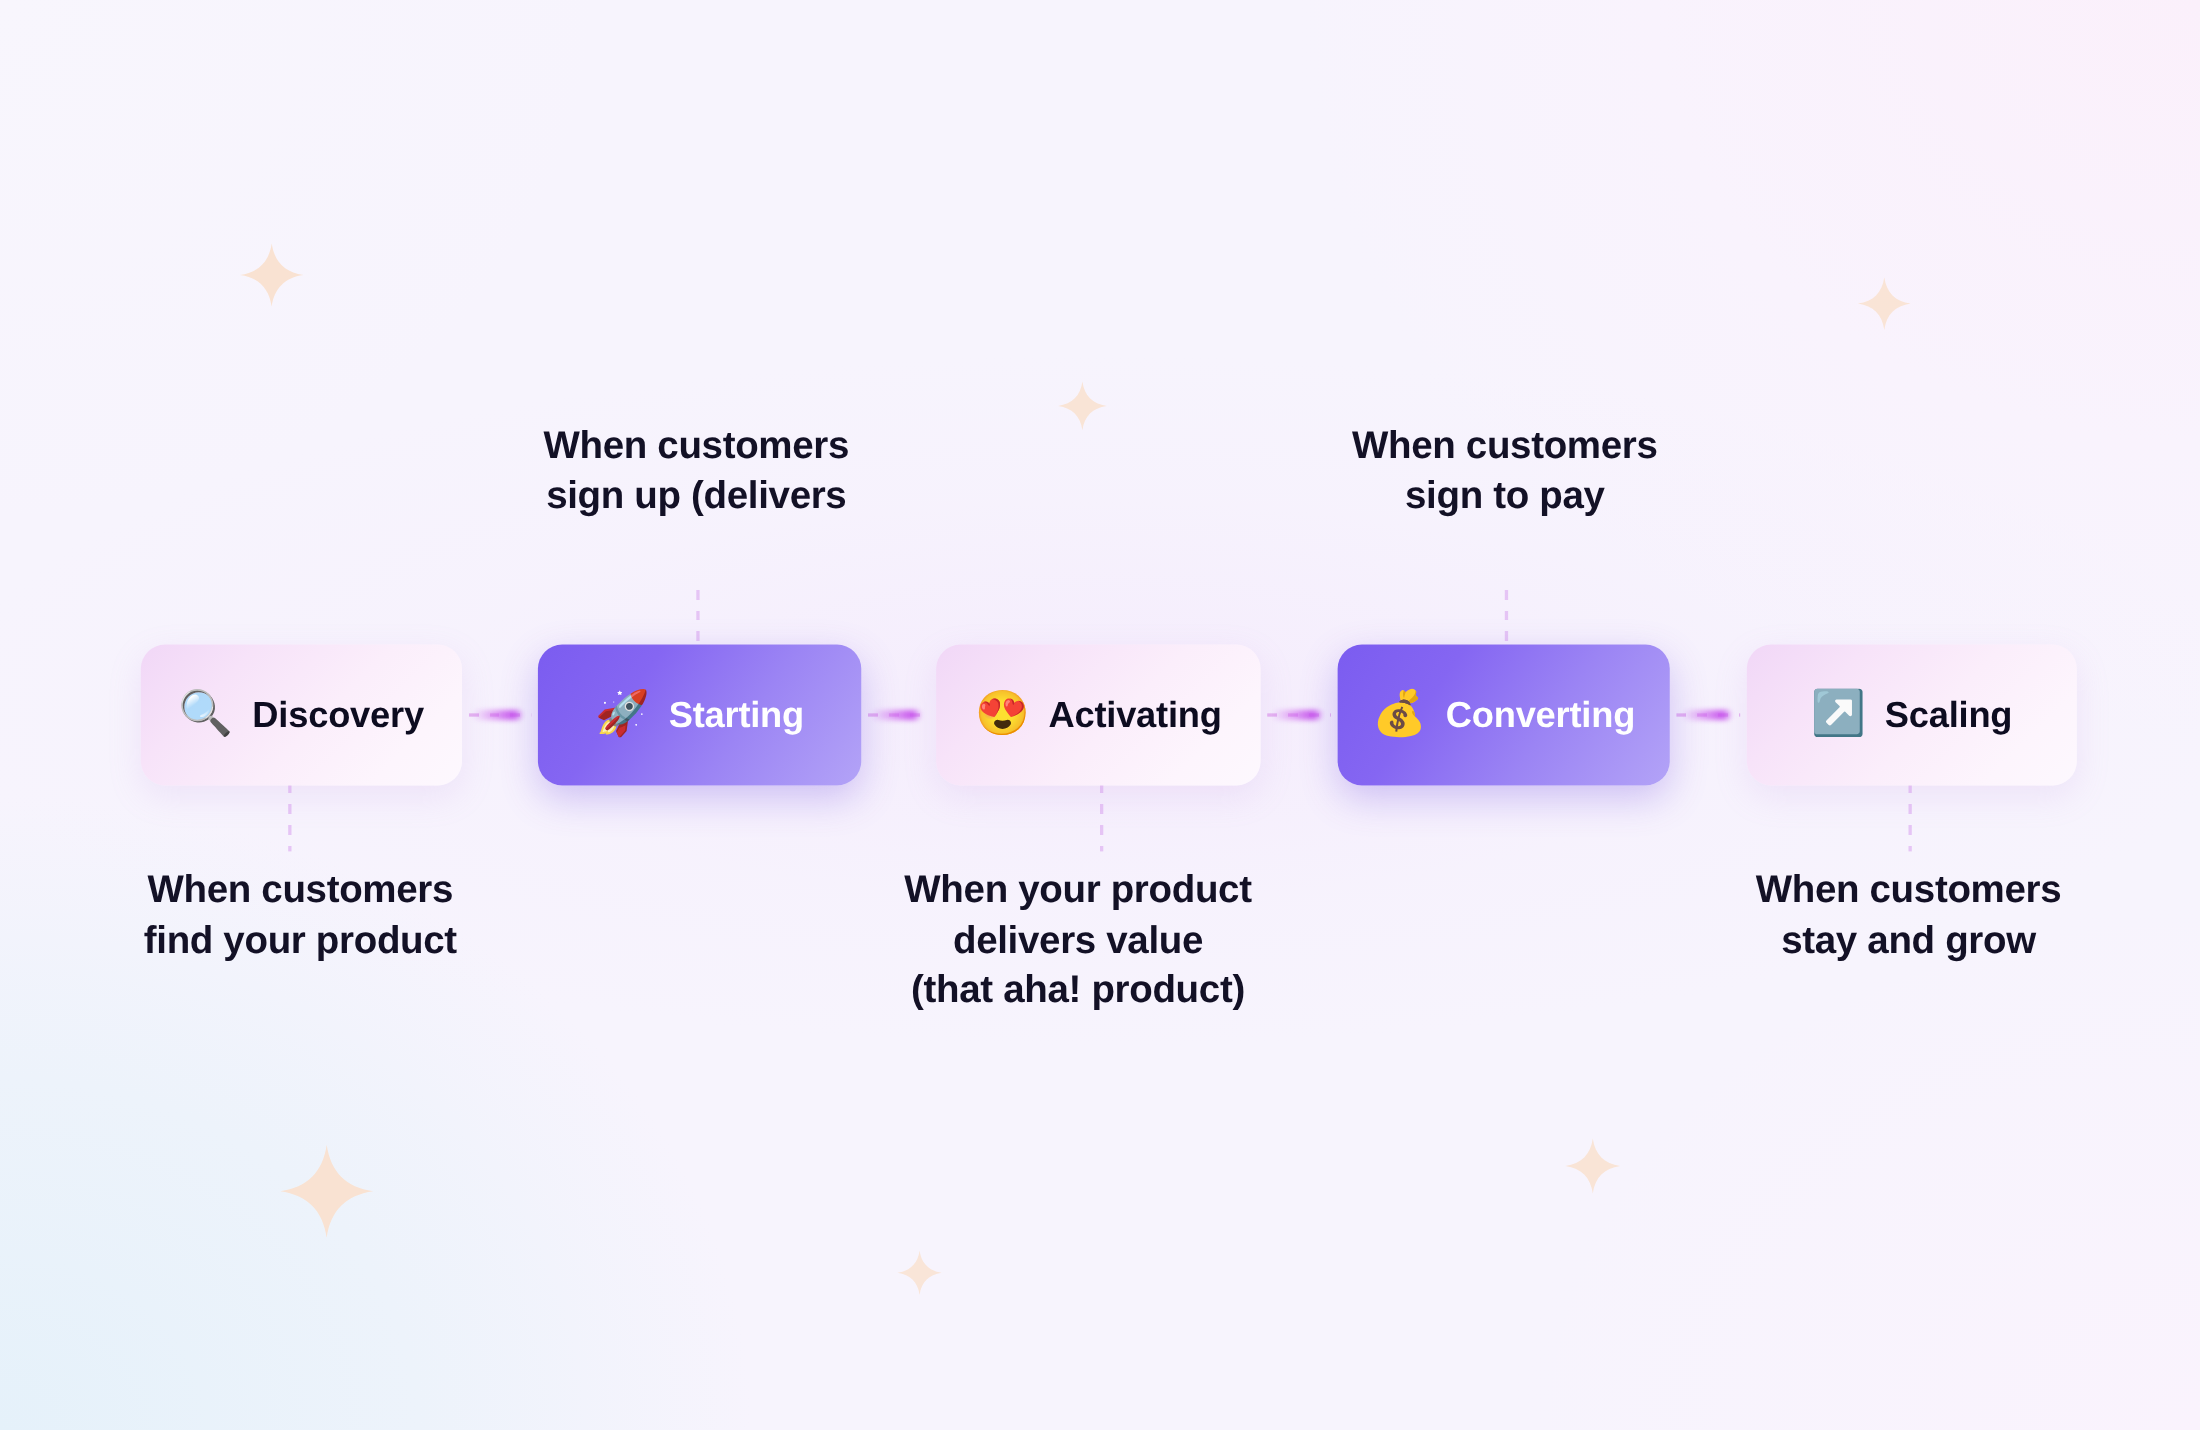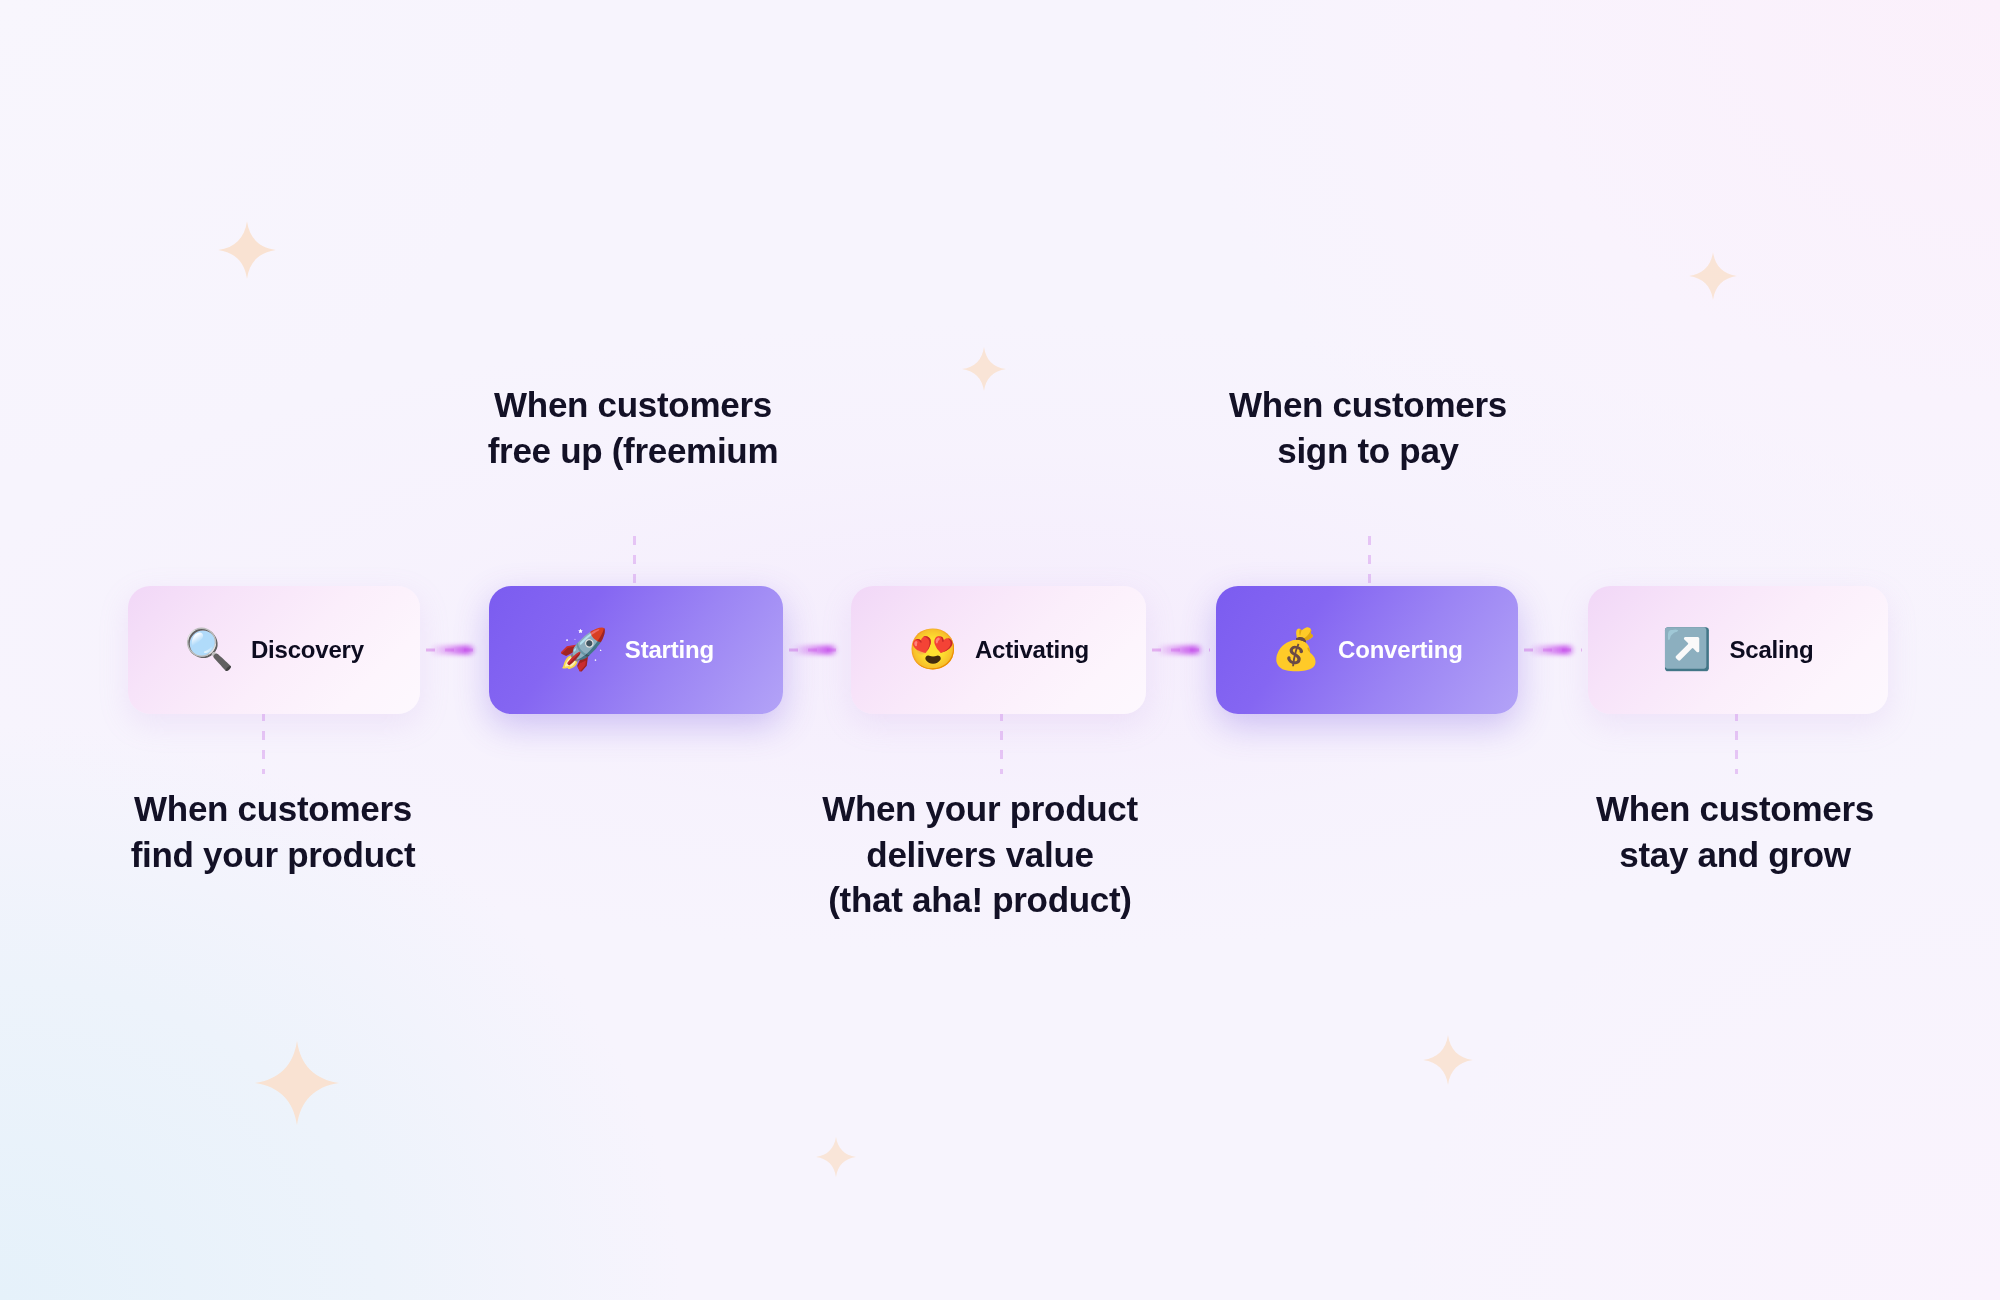--- a/index.html
+++ b/index.html
@@ -76,21 +76,21 @@
     padding: 0 18px;
   }
   .card-emoji {
     font-size: 40px;
     line-height: 1;
     margin-right: 17px;
     display: inline-block;
     transform: translateY(-1px);
   }
   .card-label {
-    font-size: 24px;
+    font-size: 33px;
     letter-spacing: -0.2px;
     white-space: nowrap;
   }
 
   
   .card.light {
     background: linear-gradient(135deg, #f1d7f7 0%, #f7e3f9 26%,
                 #fbeefb 55%, #fdf5fd 80%, #fdf8fe 100%);
     box-shadow: 0 10px 30px rgba(196,146,226,0.17);
   }
@@ -238,21 +238,21 @@
   <div id="caption-layer">
       <div class="caption" style="left: 0px; width: 2000px; top: 786px; text-align: left;">
         <div style="position: absolute; left: 273px; top: 0px; transform: translateX(-50%); text-align: center;">
           <span class="cline">When customers</span>
           <span class="cline">find your product</span>
         </div>
       </div>
       <div class="caption" style="left: 0px; width: 2000px; top: 382px; text-align: left;">
         <div style="position: absolute; left: 633px; top: 0px; transform: translateX(-50%); text-align: center;">
           <span class="cline">When customers</span>
-          <span class="cline">free up (freemium</span>
+          <span class="cline">sign up (delivers</span>
         </div>
       </div>
       <div class="caption" style="left: 0px; width: 2000px; top: 786px; text-align: left;">
         <div style="position: absolute; left: 980px; top: 0px; transform: translateX(-50%); text-align: center;">
           <span class="cline">When your product</span>
           <span class="cline">delivers value</span>
           <span class="cline">(that aha! product)</span>
         </div>
       </div>
       <div class="caption" style="left: 0px; width: 2000px; top: 382px; text-align: left;">

